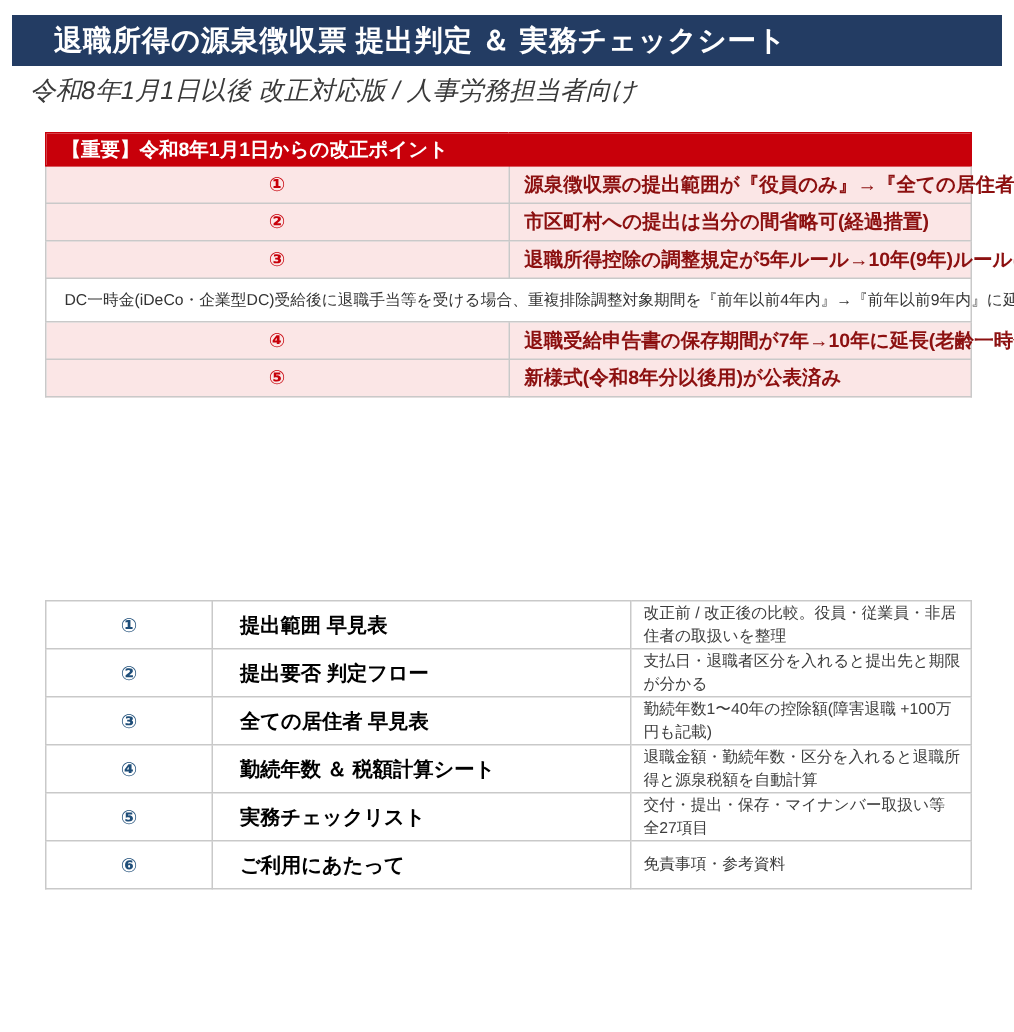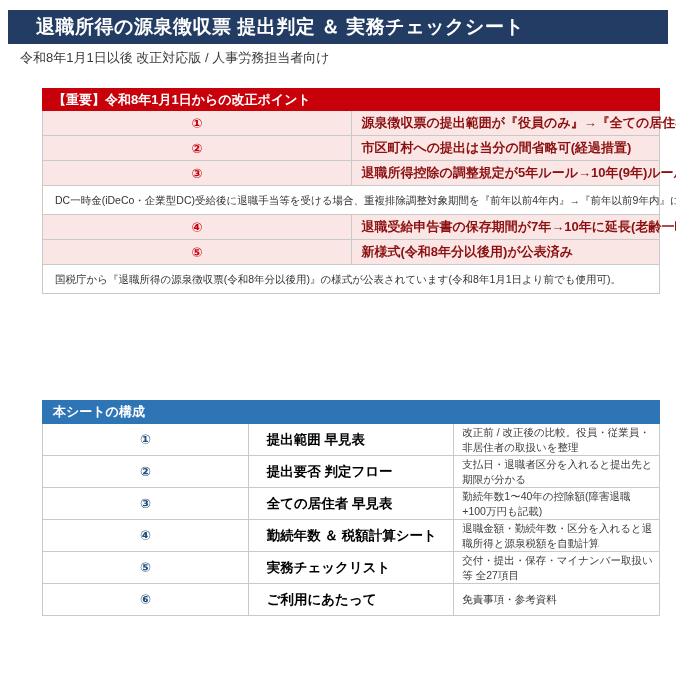--- a/index.html
+++ b/index.html
@@ -31,34 +31,34 @@
     font-size: 19px;
     font-weight: bold;
     letter-spacing: 0.5px;
     padding-left: 28px;
     white-space: nowrap;
   }
   .subtitle {
     position: absolute;
     left: 20px;
     top: 49px;
-    font-size: 13px;
+    font-size: 17px;
+    font-style: italic;
     color: #3a3a3a;
     white-space: nowrap;
     text-align: right;
   }
 
   
   .sheet-table {
     position: absolute;
     left: 30px;
     width: 618px;
     border-collapse: collapse;
     table-layout: fixed;
-    margin-left: 12px;
   }
   .sheet-table td {
     border: 1px solid #c9c9c9;
     padding: 0;
     vertical-align: middle;
   }
 
   
   #important-table { top: 88px; }
 
@@ -172,31 +172,25 @@
 
     <tr class="row-head-red">
       <td class="num-cell-red">④</td>
       <td class="head-cell-red">退職受給申告書の保存期間が7年→10年に延長(老齢一時金)</td>
     </tr>
 
     <tr class="row-head-red">
       <td class="num-cell-red">⑤</td>
       <td class="head-cell-red">新様式(令和8年分以後用)が公表済み</td>
     </tr>
-    <tr class="row-desc-red">
-      <td colspan="2">国税庁から『退職所得の源泉徴収票(令和8年分以後用)』の様式が公表されています(令和8年1月1日より前でも使用可)。</td>
-    </tr>
   </tbody>
 </table>
 
 <table class="sheet-table" id="structure-table">
   <tbody>
-    <tr>
-      <td class="band-blue" colspan="3">本シートの構成</td>
-    </tr>
 
     <tr class="struct-row">
       <td class="num-cell-blue">①</td>
       <td class="name-cell-blue">提出範囲 早見表</td>
       <td class="desc-cell-blue">改正前 / 改正後の比較。役員・従業員・非居住者の取扱いを整理</td>
     </tr>
     <tr class="struct-row">
       <td class="num-cell-blue">②</td>
       <td class="name-cell-blue">提出要否 判定フロー</td>
       <td class="desc-cell-blue">支払日・退職者区分を入れると提出先と期限が分かる</td>

